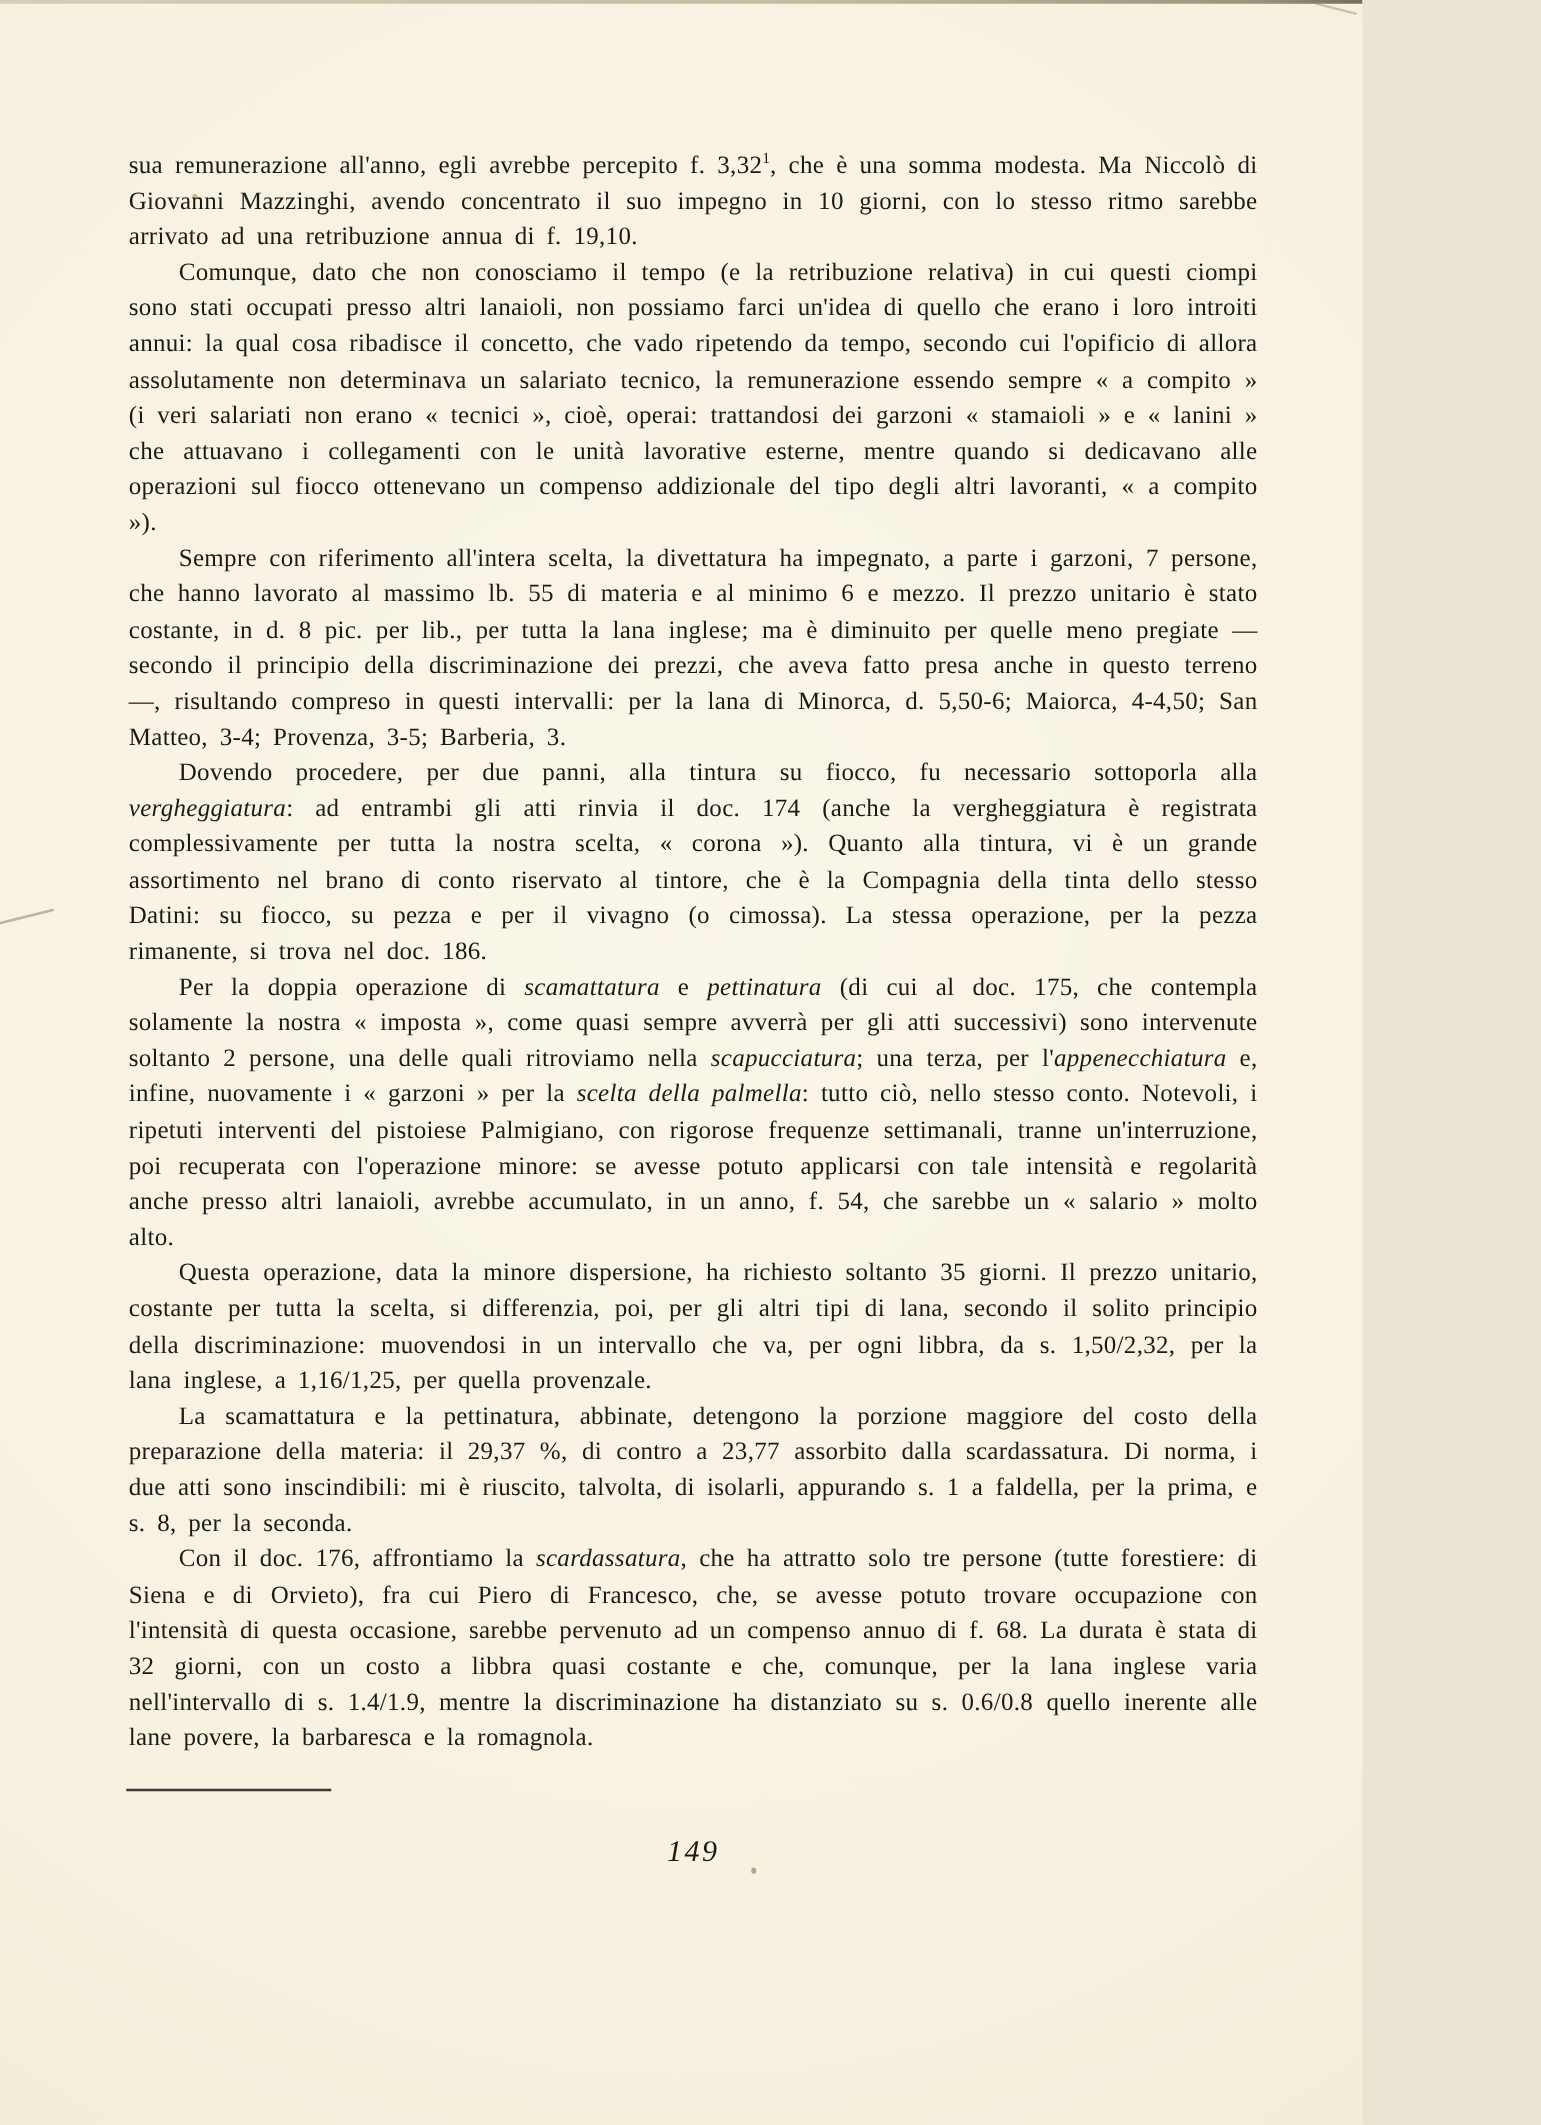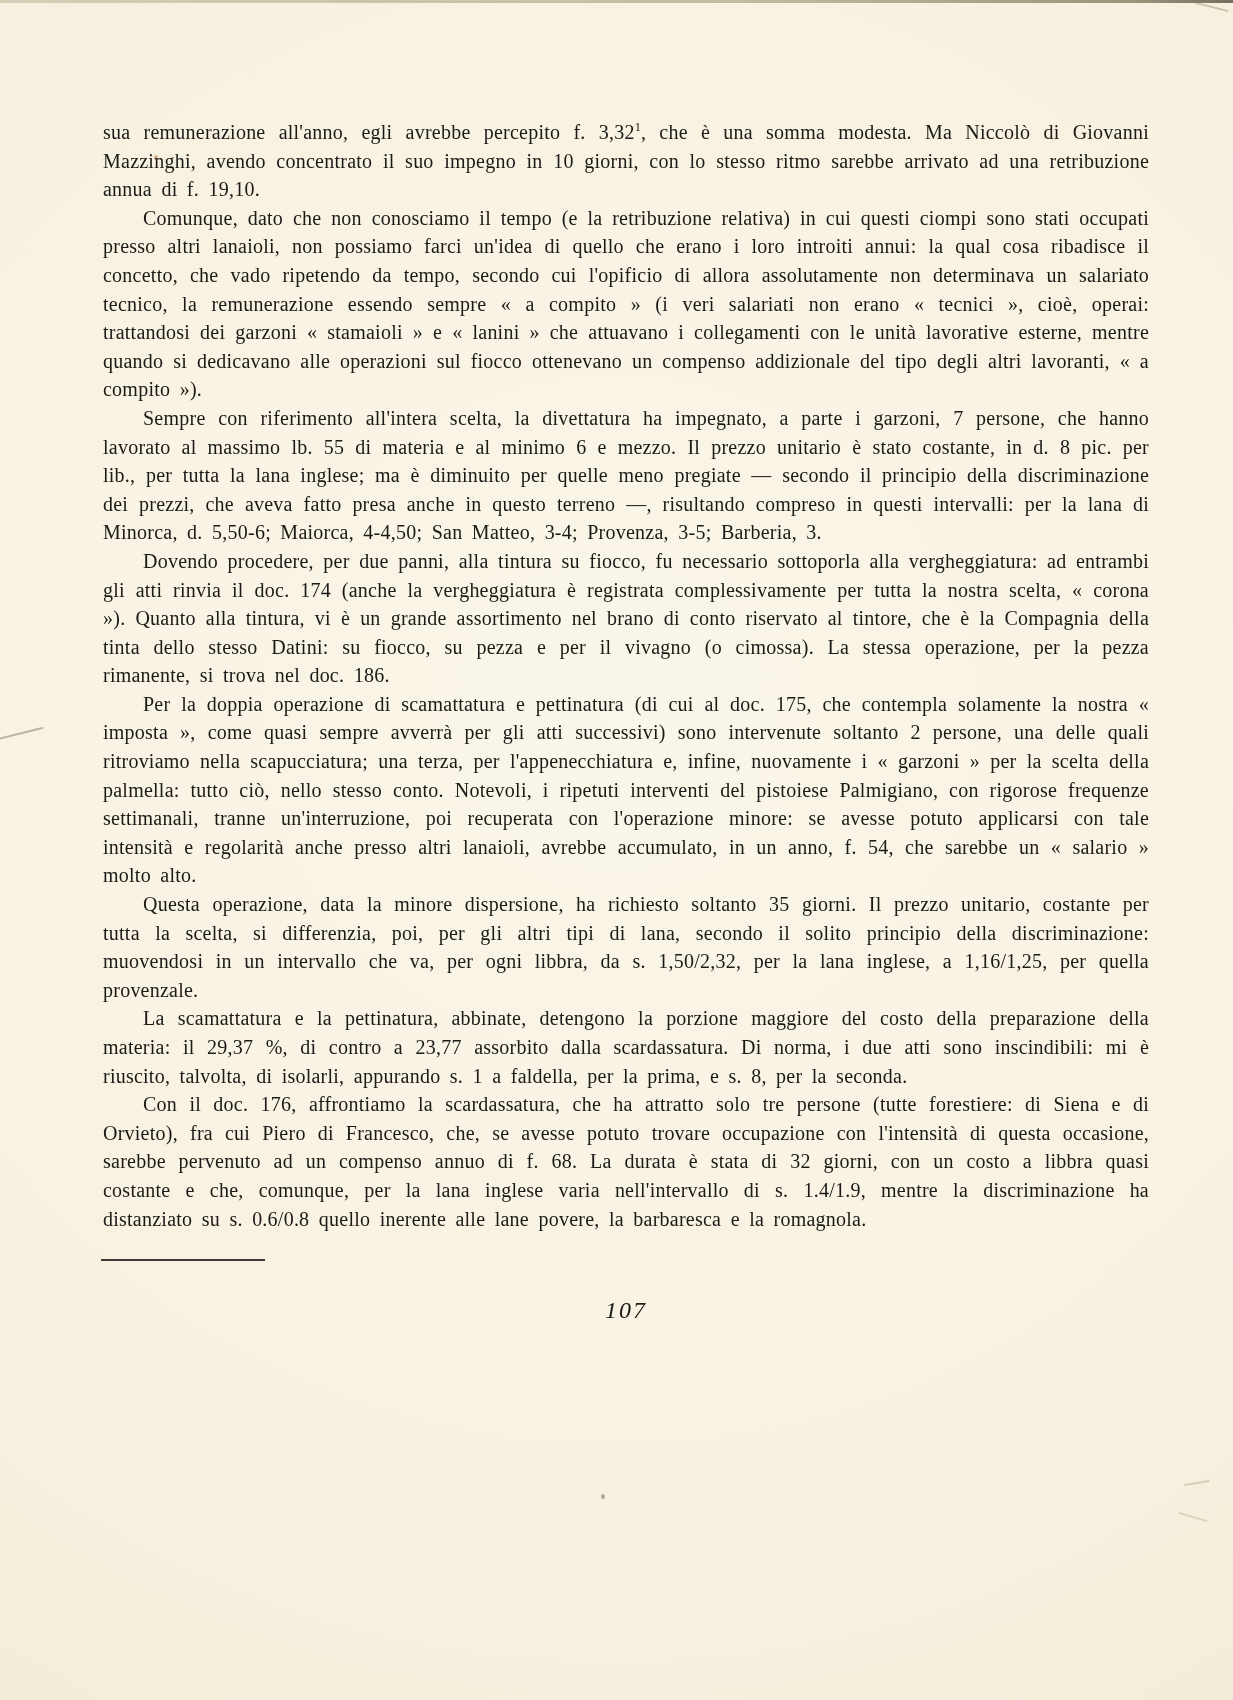--- a/index.html
+++ b/index.html
@@ -4,21 +4,21 @@
 <title>Scanned book page</title>
 <style>
   html, body { margin: 0; padding: 0; }
   body {
     width: 1233px; height: 1700px;
     background: #e9e3d1;
     font-family: "Liberation Serif", "DejaVu Serif", serif;
   }
   .page {
     position: relative;
-    width: 1233px; height: 1700px;
+    width: 1090px; height: 1700px;
     overflow: hidden;
     color: #1c1a16;
     background:
       radial-gradient(ellipse 130% 90% at 50% 42%, #faf6e9 0%, #f7f1e0 55%, #f1ead5 88%, #ece4cc 100%);
   }
   .scan-edge-top {
     position: absolute; top: 0; left: 0; right: 0; height: 3px;
     background: linear-gradient(to right, #cdc6ae 0%, #b5ad92 60%, #857c62 92%, #554e3d 100%);
     opacity: .8;
   }
@@ -32,21 +32,21 @@
   }
   .para {
     margin: 0;
     font-size: 20px;
     line-height: 28.6px;
     text-align: justify;
     word-spacing: .21em;
     letter-spacing: .012em;
   }
   .para.indent { text-indent: 40px; }
-  .it { }
+  .it { font-style: italic; }
   sup { font-size: .62em; line-height: 0; vertical-align: super; letter-spacing: 0; }
   .footnote-rule {
     width: 164px; height: 2px; background: #3c3a32;
     margin: 26px 0 0 -2px;
   }
   .footnote {
     margin: 16px 0 0 -5px;
     width: 1051px;
     font-size: 17px;
     line-height: 23.5px;
@@ -101,15 +101,15 @@
     <p class="para"><span>sua remunerazione all'anno, egli avrebbe percepito f. 3,32</span><sup>1</sup><span>, che è una somma modesta. Ma Niccolò di Giovanni Mazzinghi, avendo concentrato il suo impegno in 10 giorni, con lo stesso ritmo sarebbe arrivato ad una retribuzione annua di f. 19,10.</span></p>
         <p class="para indent"><span>Comunque, dato che non conosciamo il tempo (e la retribuzione relativa) in cui questi ciompi sono stati occupati presso altri lanaioli, non possiamo farci un'idea di quello che erano i loro introiti annui: la qual cosa ribadisce il concetto, che vado ripetendo da tempo, secondo cui l'opificio di allora assolutamente non determinava un salariato tecnico, la remunerazione essendo sempre « a compito » (i veri salariati non erano « tecnici », cioè, operai: trattandosi dei garzoni « stamaioli » e « lanini » che attuavano i collegamenti con le unità lavorative esterne, mentre quando si dedicavano alle operazioni sul fiocco ottenevano un compenso addizionale del tipo degli altri lavoranti, « a compito »).</span></p>
         <p class="para indent"><span>Sempre con riferimento all'intera scelta, la divettatura ha impegnato, a parte i garzoni, 7 persone, che hanno lavorato al massimo lb. 55 di materia e al minimo 6 e mezzo. Il prezzo unitario è stato costante, in d. 8 pic. per lib., per tutta la lana inglese; ma è diminuito per quelle meno pregiate — secondo il principio della discriminazione dei prezzi, che aveva fatto presa anche in questo terreno —, risultando compreso in questi intervalli: per la lana di Minorca, d. 5,50-6; Maiorca, 4-4,50; San Matteo, 3-4; Provenza, 3-5; Barberia, 3.</span></p>
         <p class="para indent"><span>Dovendo procedere, per due panni, alla tintura su fiocco, fu necessario sottoporla alla </span><span class="it">vergheggiatura</span><span>: ad entrambi gli atti rinvia il doc. 174 (anche la vergheggiatura è registrata complessivamente per tutta la nostra scelta, « corona »). Quanto alla tintura, vi è un grande assortimento nel brano di conto riservato al tintore, che è la Compagnia della tinta dello stesso Datini: su fiocco, su pezza e per il vivagno (o cimossa). La stessa operazione, per la pezza rimanente, si trova nel doc. 186.</span></p>
         <p class="para indent"><span>Per la doppia operazione di </span><span class="it">scamattatura</span><span> e </span><span class="it">pettinatura</span><span> (di cui al doc. 175, che contempla solamente la nostra « imposta », come quasi sempre avverrà per gli atti successivi) sono intervenute soltanto 2 persone, una delle quali ritroviamo nella </span><span class="it">scapucciatura</span><span>; una terza, per l'</span><span class="it">appenecchiatura</span><span> e, infine, nuovamente i « garzoni » per la </span><span class="it">scelta della palmella</span><span>: tutto ciò, nello stesso conto. Notevoli, i ripetuti interventi del pistoiese Palmigiano, con rigorose frequenze settimanali, tranne un'interruzione, poi recuperata con l'operazione minore: se avesse potuto applicarsi con tale intensità e regolarità anche presso altri lanaioli, avrebbe accumulato, in un anno, f. 54, che sarebbe un « salario » molto alto.</span></p>
         <p class="para indent"><span>Questa operazione, data la minore dispersione, ha richiesto soltanto 35 giorni. Il prezzo unitario, costante per tutta la scelta, si differenzia, poi, per gli altri tipi di lana, secondo il solito principio della discriminazione: muovendosi in un intervallo che va, per ogni libbra, da s. 1,50/2,32, per la lana inglese, a 1,16/1,25, per quella provenzale.</span></p>
         <p class="para indent"><span>La scamattatura e la pettinatura, abbinate, detengono la porzione maggiore del costo della preparazione della materia: il 29,37 %, di contro a 23,77 assorbito dalla scardassatura. Di norma, i due atti sono inscindibili: mi è riuscito, talvolta, di isolarli, appurando s. 1 a faldella, per la prima, e s. 8, per la seconda.</span></p>
         <p class="para indent"><span>Con il doc. 176, affrontiamo la </span><span class="it">scardassatura</span><span>, che ha attratto solo tre persone (tutte forestiere: di Siena e di Orvieto), fra cui Piero di Francesco, che, se avesse potuto trovare occupazione con l'intensità di questa occasione, sarebbe pervenuto ad un compenso annuo di f. 68. La durata è stata di 32 giorni, con un costo a libbra quasi costante e che, comunque, per la lana inglese varia nell'intervallo di s. 1.4/1.9, mentre la discriminazione ha distanziato su s. 0.6/0.8 quello inerente alle lane povere, la barbaresca e la romagnola.</span></p>
       </main>
     <div class="footnote-rule"></div>
-    <div class="page-number">107</div>
+    <div class="page-number">149</div>
   </div>
 </div>
 
 </body></html>

